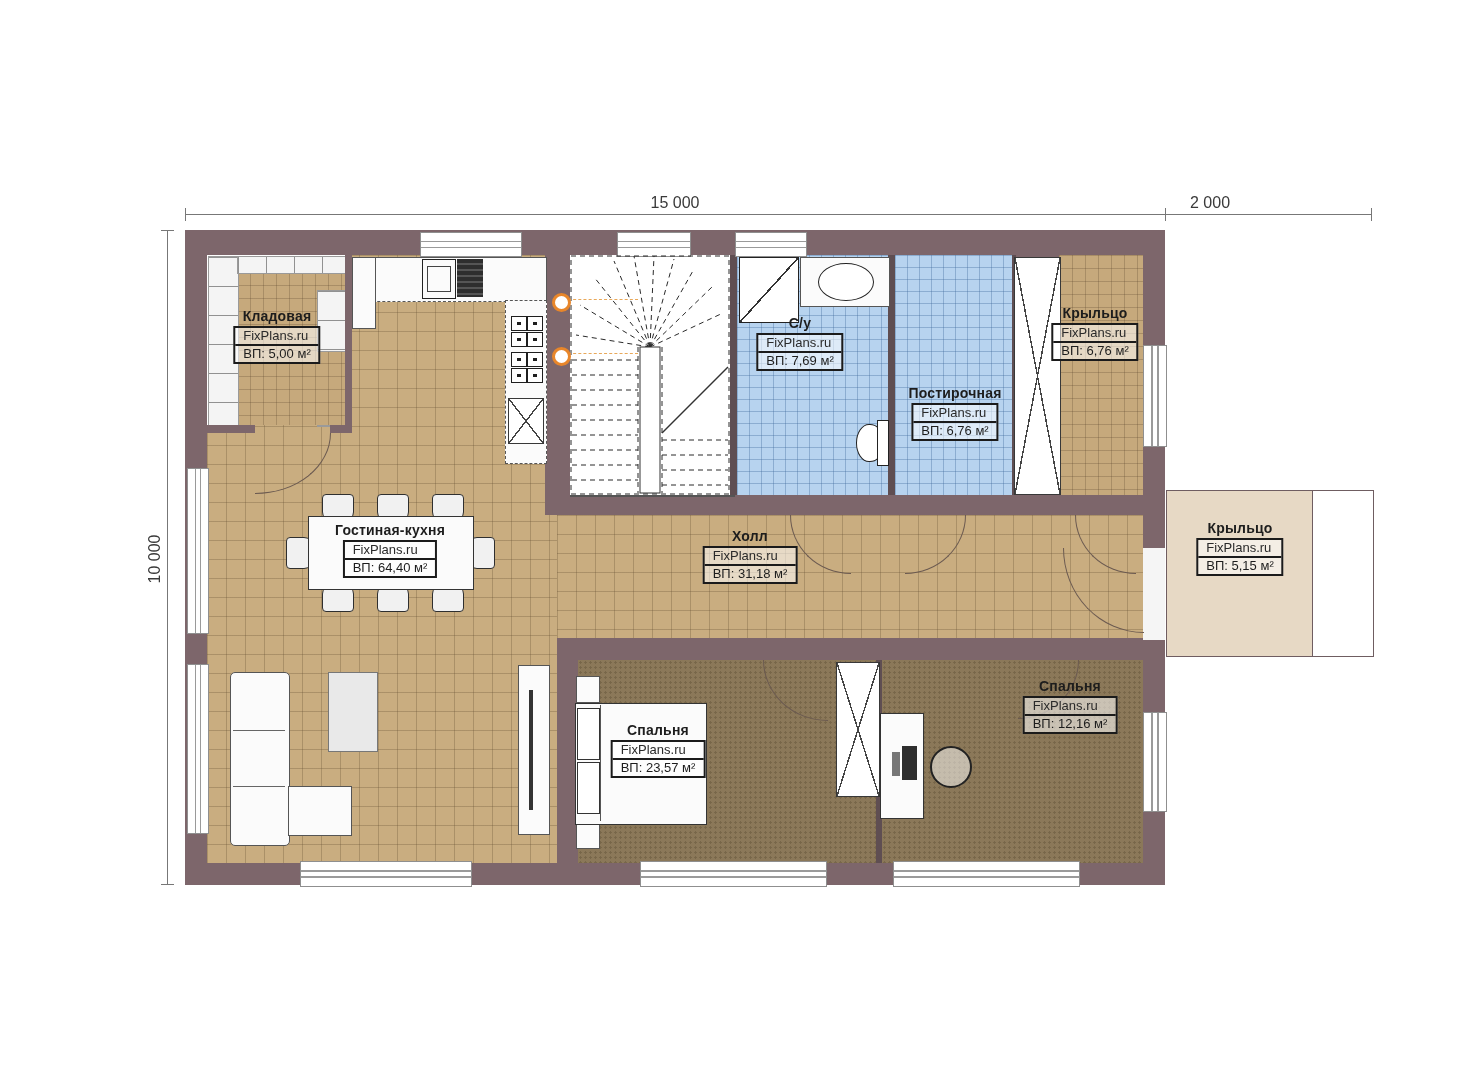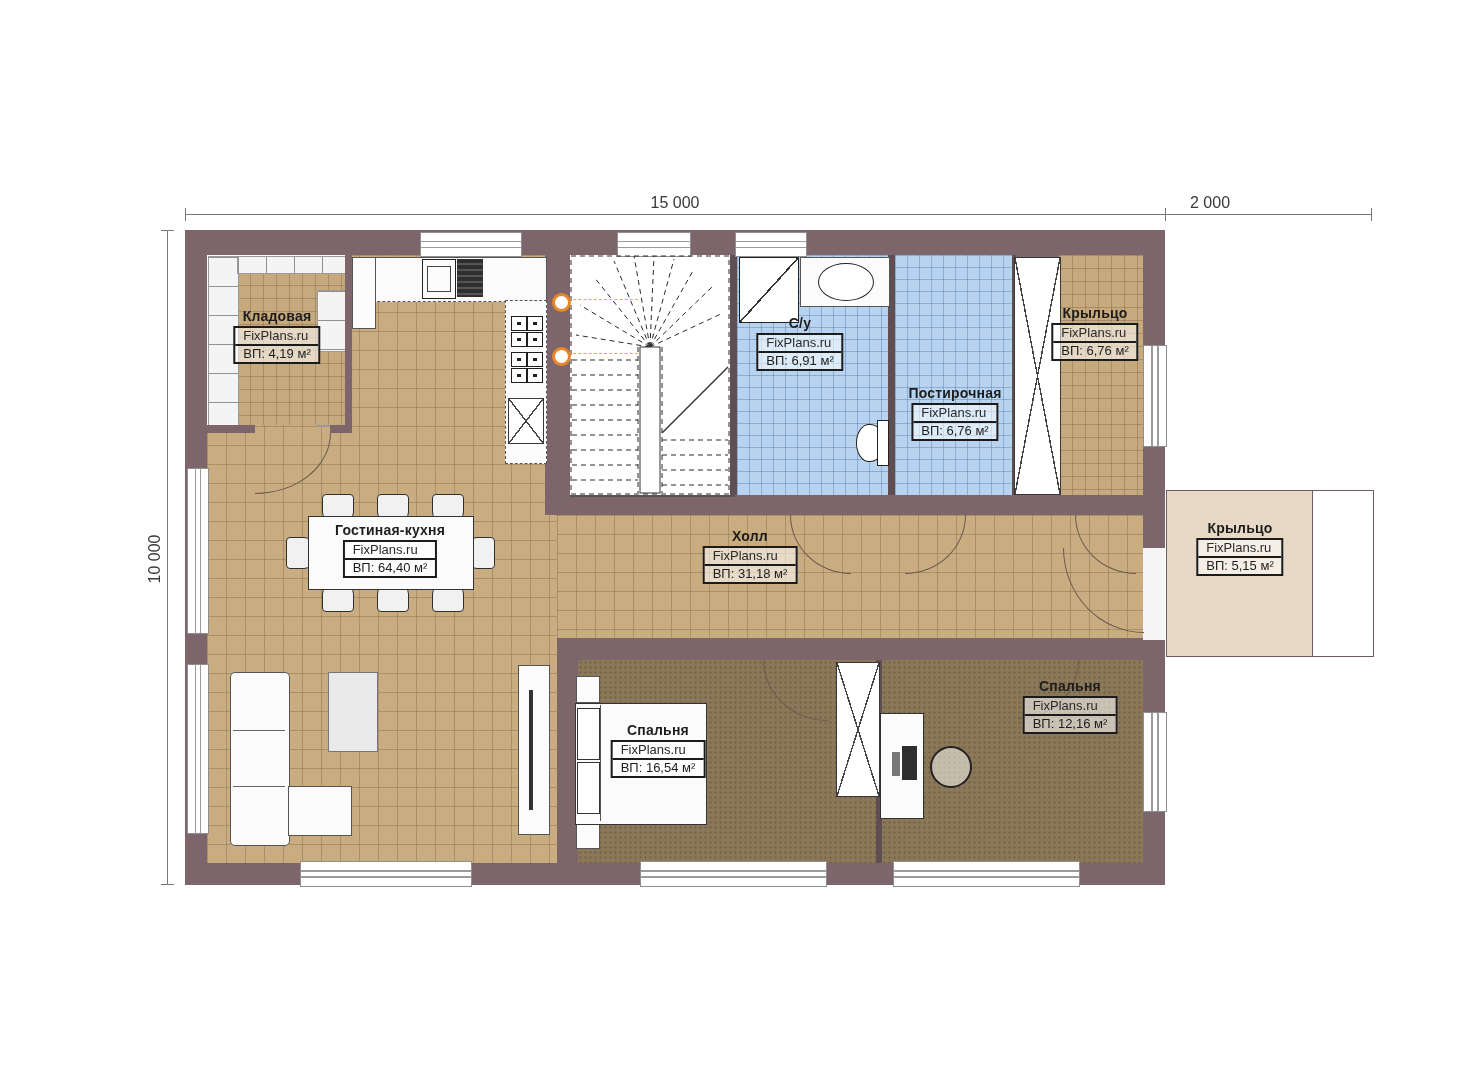--- a/index.html
+++ b/index.html
@@ -231,28 +231,28 @@
 
 <div class="furn" style="left:880px;top:713px;width:42px;height:104px;border-color:#333;"></div>
 <div class="furn-dk" style="left:902px;top:746px;width:15px;height:34px;"></div>
 <div class="abs" style="left:892px;top:752px;width:8px;height:24px;background:#777;z-index:8;"></div>
 <div class="abs" style="left:930px;top:746px;width:38px;height:38px;border:2px solid #222;border-radius:50%;background:rgba(255,255,255,.5);z-index:8;"></div>
 
 <div class="room-label" style="left:277px;top:308px;">
   <div class="rl-name">Кладовая</div>
   <div class="rl-box">
       <div class="rl-wm">FixPlans.ru</div>
-  <div class="rl-area">ВП: 4,19 м²</div>
+  <div class="rl-area">ВП: 5,00 м²</div>
     </div>
 </div>
 <div class="room-label" style="left:800px;top:315px;">
   <div class="rl-name">С/у</div>
   <div class="rl-box">
       <div class="rl-wm">FixPlans.ru</div>
-  <div class="rl-area">ВП: 6,91 м²</div>
+  <div class="rl-area">ВП: 7,69 м²</div>
     </div>
 </div>
 <div class="room-label" style="left:955px;top:385px;">
   <div class="rl-name">Постирочная</div>
   <div class="rl-box">
       <div class="rl-wm">FixPlans.ru</div>
   <div class="rl-area">ВП: 6,76 м²</div>
     </div>
 </div>
 <div class="room-label" style="left:1095px;top:305px;">
@@ -280,21 +280,21 @@
   <div class="rl-name">Крыльцо</div>
   <div class="rl-box">
       <div class="rl-wm">FixPlans.ru</div>
   <div class="rl-area">ВП: 5,15 м²</div>
     </div>
 </div>
 <div class="room-label" style="left:658px;top:722px;">
   <div class="rl-name">Спальня</div>
   <div class="rl-box">
       <div class="rl-wm">FixPlans.ru</div>
-  <div class="rl-area">ВП: 16,54 м²</div>
+  <div class="rl-area">ВП: 23,57 м²</div>
     </div>
 </div>
 <div class="room-label" style="left:1070px;top:678px;">
   <div class="rl-name">Спальня</div>
   <div class="rl-box">
       <div class="rl-wm">FixPlans.ru</div>
   <div class="rl-area">ВП: 12,16 м²</div>
     </div>
 </div>
 

